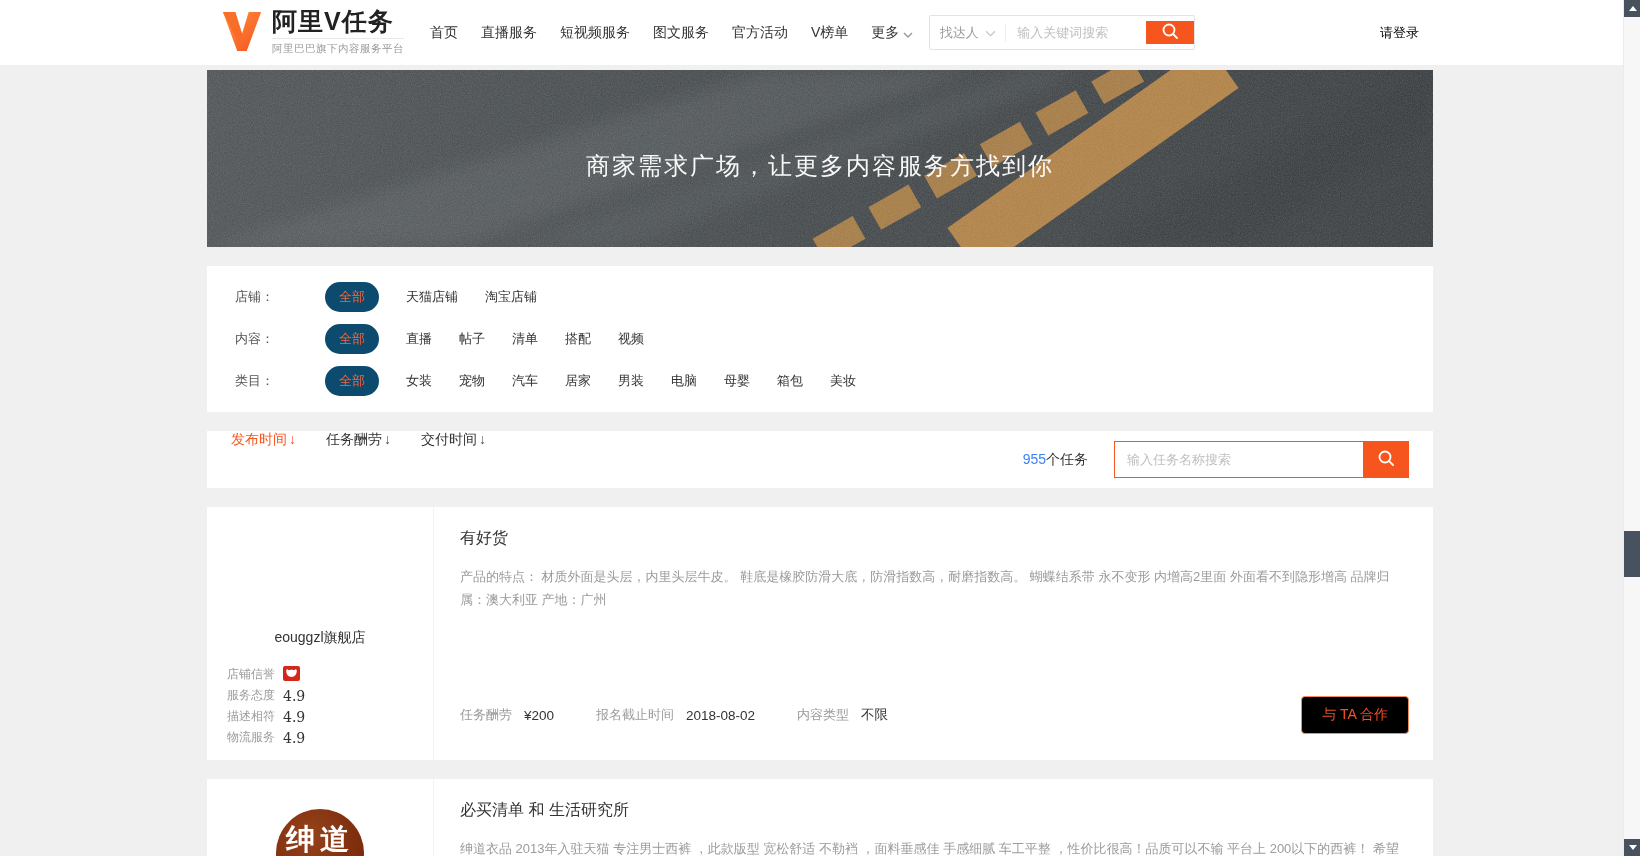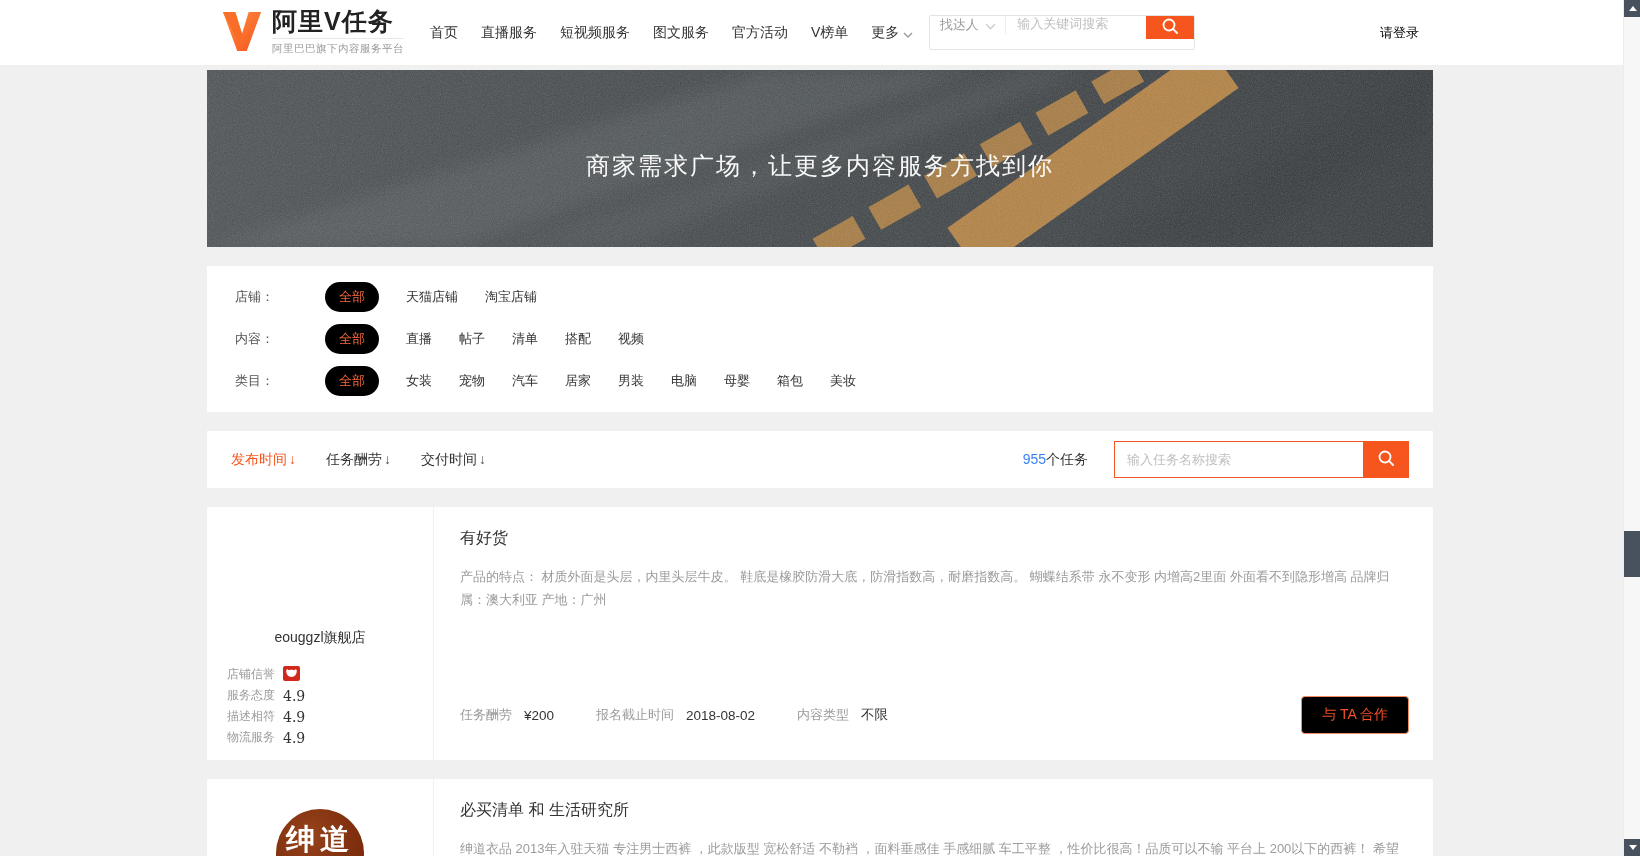--- a/index.html
+++ b/index.html
@@ -11,45 +11,45 @@
   a { text-decoration:none; color:inherit; cursor:pointer; }
 
   
   .navbar { background:#fff; height:65px; }
   .nav-inner { width:1226px; margin:0 auto; height:100%; display:flex; align-items:center; padding:0 14px; }
   .logo { display:flex; align-items:center; gap:9px; margin-right:26px; cursor:pointer; }
   .logo-text .logo-title { font-size:25px; font-weight:bold; color:#222; letter-spacing:1px; line-height:1; }
   .logo-text .logo-sub { font-size:10.5px; color:#999; margin-top:4px; padding-top:3px; border-top:1px solid #e8e8e8; letter-spacing:.5px; }
   .nav-links { display:flex; align-items:center; gap:23px; font-size:14px; color:#333; }
   .nav-links .more { display:flex; align-items:center; gap:4px; }
-  .nav-search { display:flex; align-items:flex-start; height:35px; margin-left:16px; border:1px solid #e3e3e3; border-radius:2px; background:#fff; overflow:hidden; }
+  .nav-search { display:flex; align-items:center; height:35px; margin-left:16px; border:1px solid #e3e3e3; border-radius:2px; background:#fff; overflow:hidden; }
   .search-cat { width:76px; display:flex; align-items:center; justify-content:center; gap:6px; font-size:13px; color:#999; border-right:1px solid #eee; cursor:pointer; }
   .nav-search input { border:none; outline:none; width:140px; padding:0 11px; font-size:13px; color:#333; }
   input::placeholder { color:#bfbfbf; }
   .search-btn { width:48px; border:none; background:#f7551e; display:flex; align-items:center; justify-content:center; cursor:pointer; }
   .login { margin-left:auto; font-size:13px; color:#000000; }
 
   
   .banner { width:1226px; height:177px; margin:5px auto 0; position:relative; overflow:hidden; background:#0c4a6e; }
   .banner > svg { position:absolute; left:0; top:0; width:100%; height:100%; }
   .banner-title { position:relative; text-align:center; padding-top:80px; font-size:24px; letter-spacing:2px; color:rgba(255,255,255,.96); }
 
   
   .card { width:1226px; margin:19px auto 0; background:#fff; }
 
   
   .filters { padding:10px 28px; }
   .filter-row { display:flex; align-items:center; height:42px; }
   .filter-label { width:90px; font-size:13px; color:#555; }
   .filter-opts { display:flex; align-items:center; gap:27px; font-size:13px; color:#333; }
   .opt { cursor:pointer; }
-  .opt.pill { background:#000000; color:#f4673c; padding:6px 14px; border-radius:15px; }
-
-  
-  .toolbar { height:57px; display:flex; align-items:center; padding:0 24px; }
+  .opt.pill { background:#0c4a6e; color:#f4673c; padding:6px 14px; border-radius:15px; }
+
+  
+  .toolbar { height:57px; display:flex; padding:0 24px; }
   .sort-item { font-size:14px; color:#333; margin-right:30px; cursor:pointer; }
   .sort-item .arrow { color:#555; margin-left:2px; }
   .sort-item.active, .sort-item.active .arrow { color:#f7551e; }
   .toolbar-right { margin-left:auto; display:flex; align-items:center; }
   .task-count { font-size:14px; color:#333; margin-right:26px; }
   .task-count .num { color:#3b82f6;margin-top:39px; }
   .toolbar-search { display:flex; align-items:stretch; height:37px; border:1px solid #f7551e; background:#f0abfc; }
   .toolbar-search input { border:none; outline:none; width:248px; padding:0 12px; font-size:13px; color:#333; }
   .toolbar-search .search-btn { width:45px; }
 

